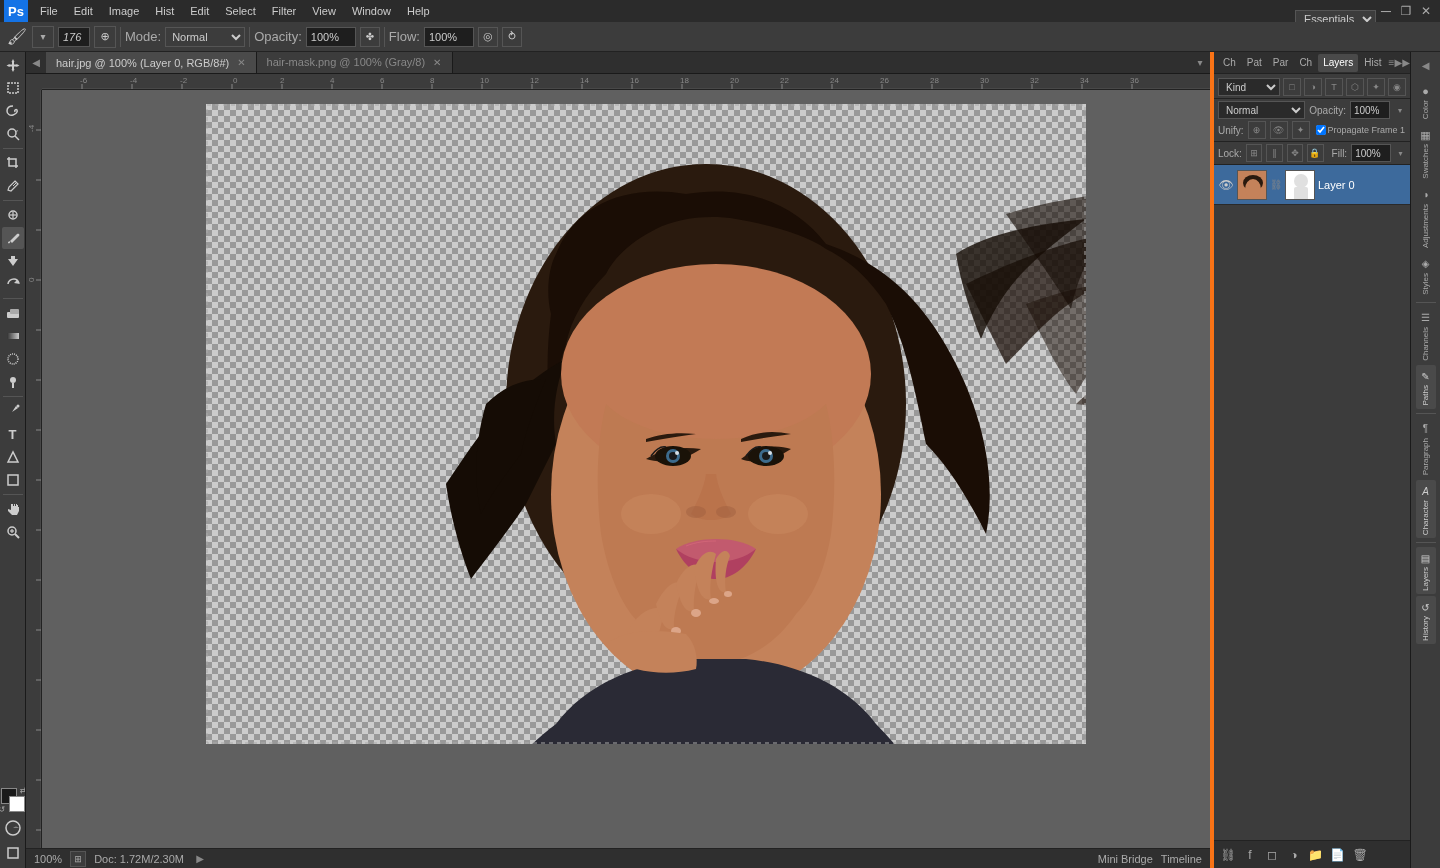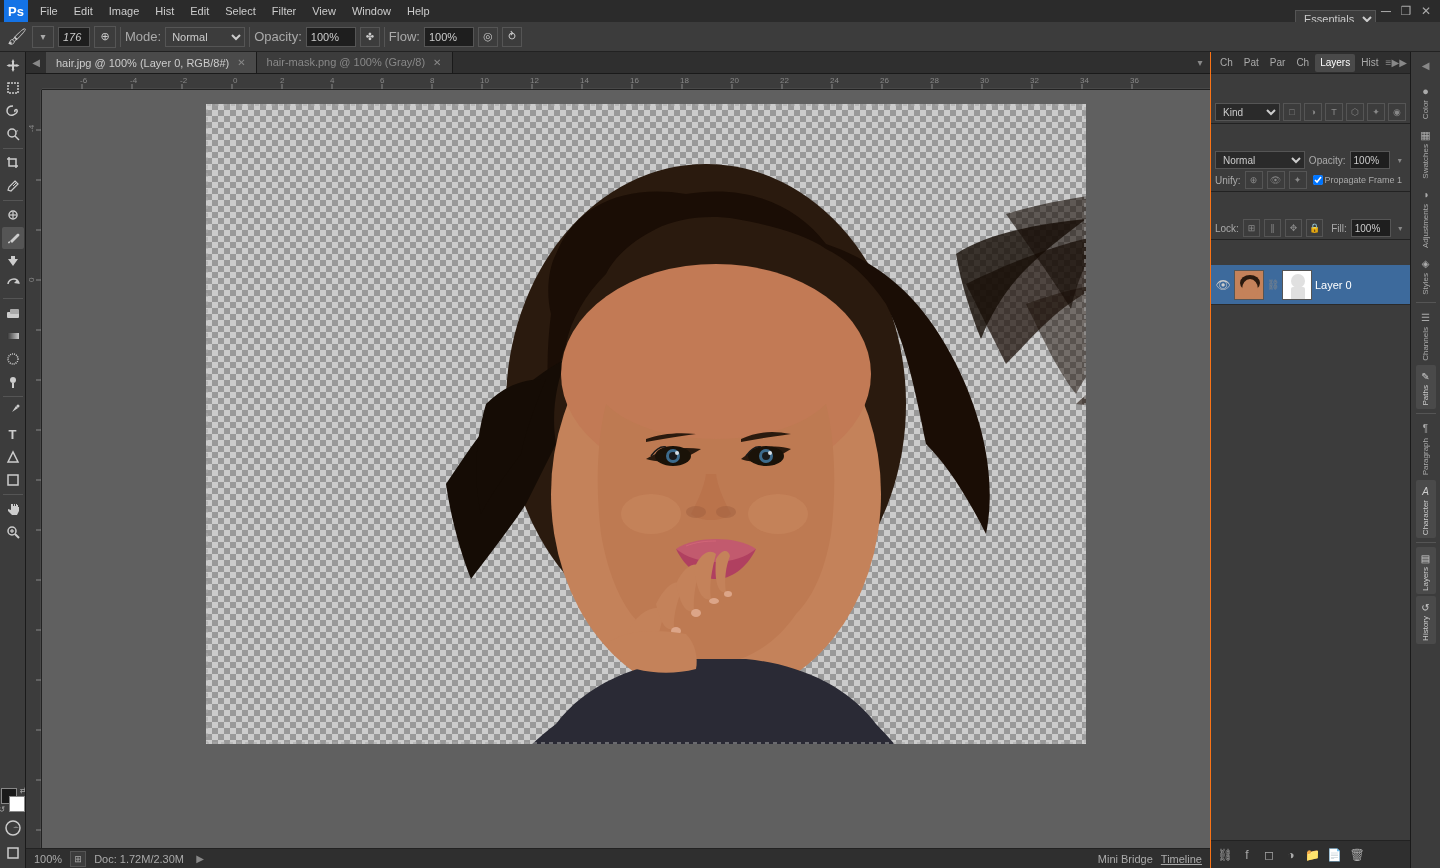--- a/index.html
+++ b/index.html
@@ -473,27 +473,27 @@
 
       </div>
 
       <div id="status-bar" style="height:20px;background:#2f2f2f;border-top:1px solid #222;display:flex;align-items:center;padding:0 8px;gap:8px;font-size:11px;color:#aaa;">
         <span>100%</span>
         <div style="width:16px;height:16px;background:#3c3c3c;border:1px solid #555;display:flex;align-items:center;justify-content:center;font-size:9px;cursor:pointer;color:#aaa;">⊞</div>
         <span>Doc: 1.72M/2.30M</span>
         <div style="width:16px;height:16px;display:flex;align-items:center;justify-content:center;cursor:pointer;color:#888;font-size:10px;">▶</div>
         <div style="flex:1;"></div>
         <span style="cursor:pointer;">Mini Bridge</span>
-        <span style="cursor:pointer;text-decoration:underline;">Timeline</span>
+        <span style="cursor:pointer;">Timeline</span>
       </div>
     </div>
 
     <div id="right-area" style="display:flex;">
 
-      <div id="layers-panel-main" style="width:200px;background:#3c3c3c;border-left:1px solid #f97316;display:flex;flex-direction:column;gap:25px;">
+      <div id="layers-panel-main" style="width:200px;background:#3c3c3c;border-left:4px solid #f97316;display:flex;flex-direction:column;">
 
         <div style="height:22px;background:#2f2f2f;display:flex;align-items:center;padding:0 4px;gap:1px;border-bottom:1px solid #222;">
           <div style="height:18px;padding:0 5px;font-size:10px;color:#aaa;cursor:pointer;display:flex;align-items:center;border-radius:2px;">Ch</div>
           <div style="height:18px;padding:0 5px;font-size:10px;color:#aaa;cursor:pointer;display:flex;align-items:center;border-radius:2px;">Pat</div>
           <div style="height:18px;padding:0 5px;font-size:10px;color:#aaa;cursor:pointer;display:flex;align-items:center;border-radius:2px;">Par</div>
           <div style="height:18px;padding:0 5px;font-size:10px;color:#aaa;cursor:pointer;display:flex;align-items:center;border-radius:2px;">Ch</div>
           <div style="height:18px;padding:0 5px;font-size:10px;color:#fff;cursor:pointer;display:flex;align-items:center;border-radius:2px;background:#4a4a4a;">Layers</div>
           <div style="height:18px;padding:0 5px;font-size:10px;color:#aaa;cursor:pointer;display:flex;align-items:center;border-radius:2px;">Hist</div>
           <div style="flex:1;"></div>
           <div style="width:14px;height:14px;display:flex;align-items:center;justify-content:center;cursor:pointer;color:#888;font-size:10px;">≡</div>

